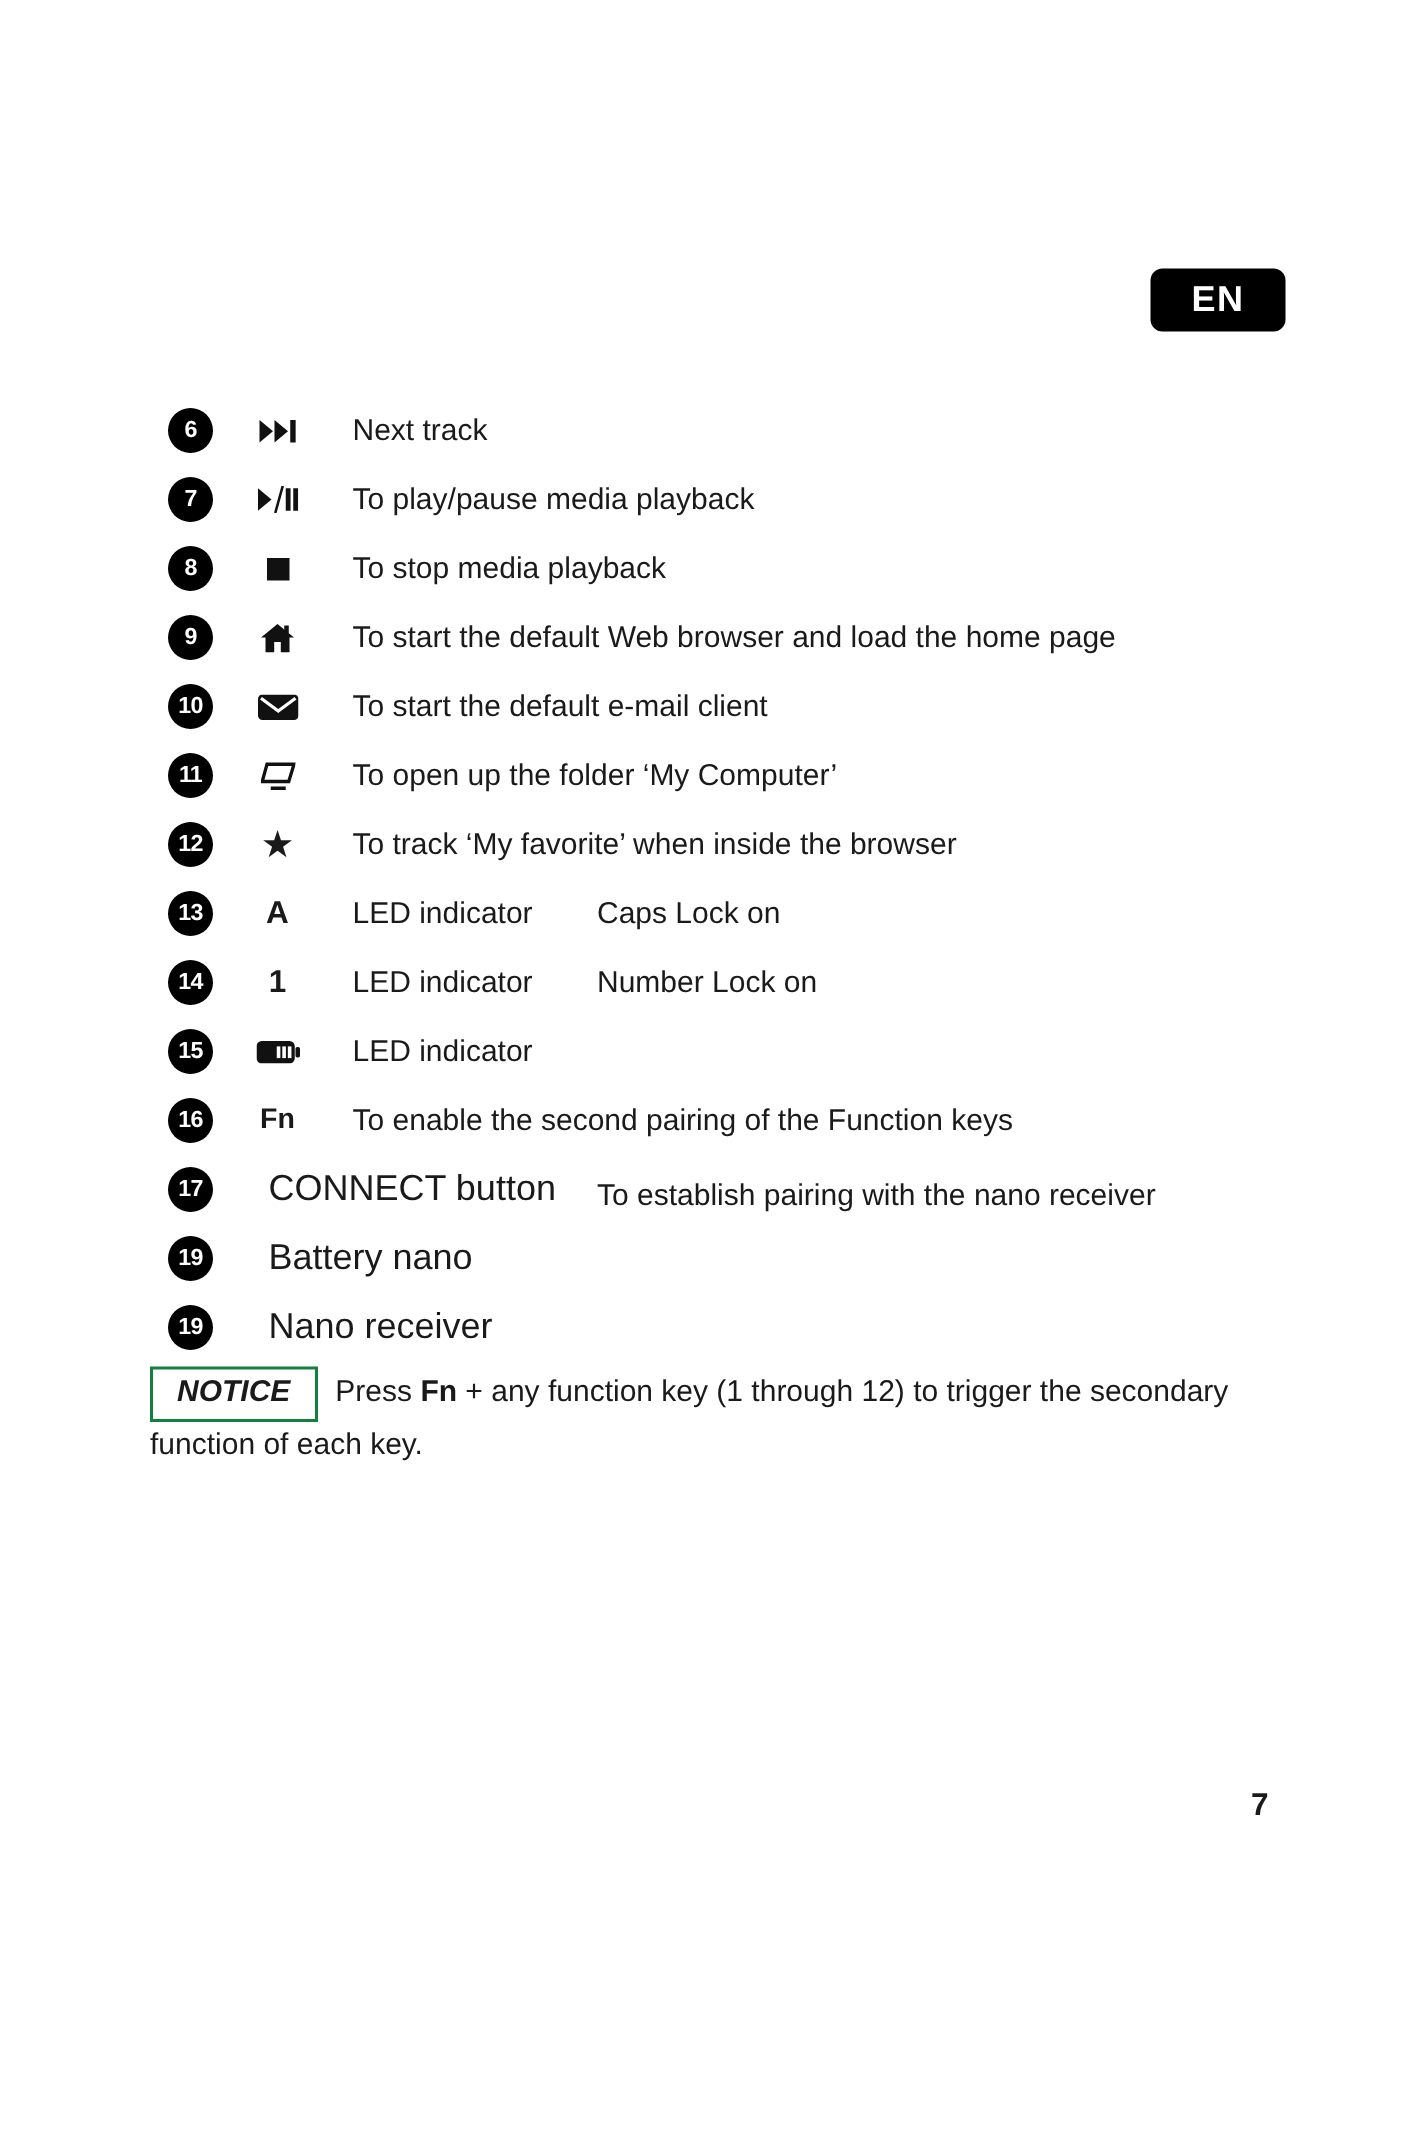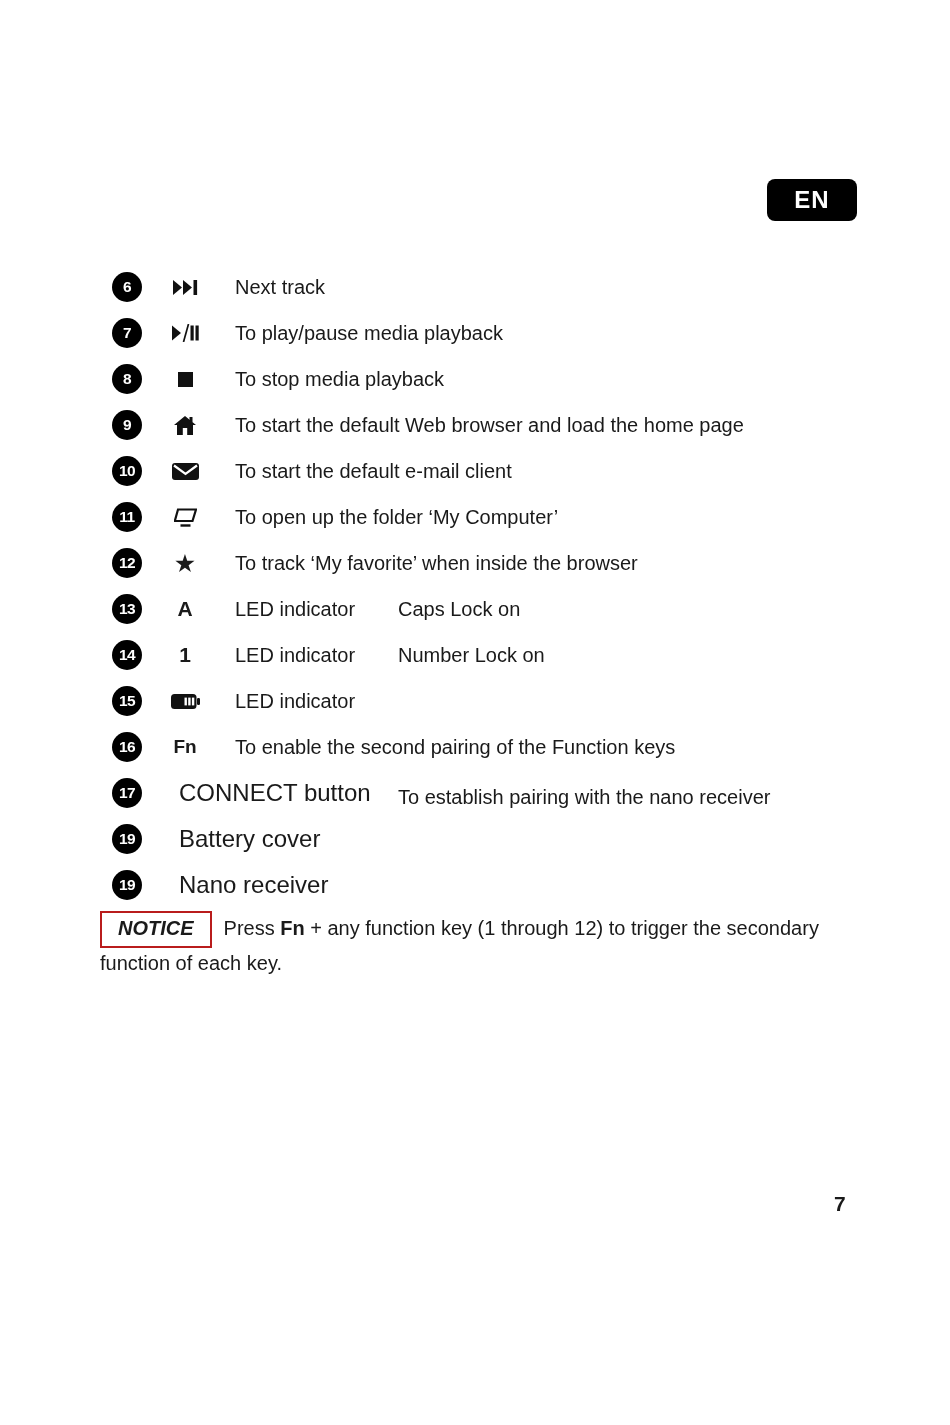--- a/index.html
+++ b/index.html
@@ -32,21 +32,21 @@
   .wide-label{margin-left:37px;font-size:24px;white-space:nowrap;}
   .desc-offset{position:absolute;left:286px;top:16px;font-size:20px;white-space:nowrap;}
   .glyph-letter{font-size:21px;font-weight:bold;}
   .glyph-star{font-size:25px;line-height:1;}
   .stop-square{width:15px;height:15px;background:#111;}
   .notice{
     position:absolute;left:100px;top:911px;width:775px;
     font-size:20px;line-height:31px;
   }
   .notice-box{
-    display:inline-block;border:2px solid #b91c1c;padding:0 16px 2px 16px;
+    display:inline-block;border:2px solid #15803d;padding:0 16px 2px 16px;
     font-style:italic;font-weight:bold;font-size:20px;margin-right:12px;
     vertical-align:baseline;
   }
   .bold{font-weight:bold;}
   .page-num{position:absolute;left:834px;top:1192px;font-size:21px;font-weight:bold;}
 </style>
 </head>
 <body>
 
 <div class="page">
@@ -170,21 +170,21 @@
     </div>
 
     <div class="row">
       <span class="num">17</span>
       <span class="wide-label">CONNECT button</span>
       <span class="desc-offset">To establish pairing with the nano receiver</span>
     </div>
 
     <div class="row">
       <span class="num">19</span>
-      <span class="wide-label">Battery cover</span>
+      <span class="wide-label">Battery nano</span>
     </div>
 
     <div class="row">
       <span class="num">19</span>
       <span class="wide-label">Nano receiver</span>
     </div>
 
   </div>
 
   <div class="notice">

